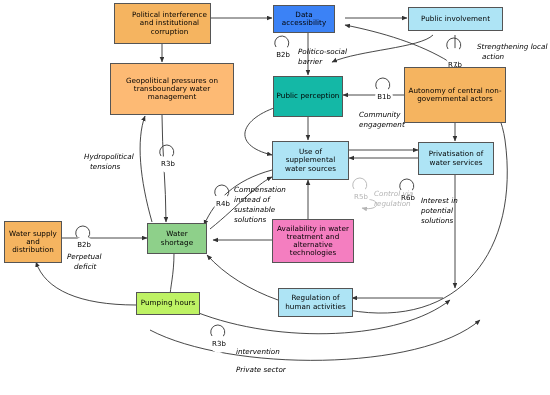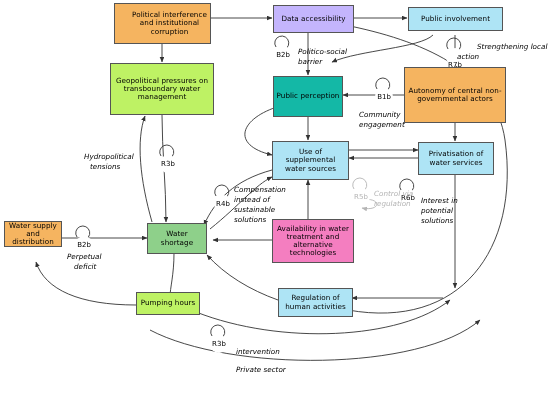--- a/index.html
+++ b/index.html
@@ -152,49 +152,49 @@
       <circle cx="408" cy="198" r="9" fill="#ffffff" stroke="none"></circle>
       <circle cx="84" cy="245" r="9" fill="#ffffff" stroke="none"></circle>
       <circle cx="219" cy="344" r="9" fill="#ffffff" stroke="none"></circle>
     </g>
   </svg>
 
   <div class="node" style="left:114px; top:3px; width:97px; height:41px; background:#f5b460;padding-left:16px;">
     <span>Political interference and institutional corruption</span>
   </div>
 
-  <div class="node" style="left:273px; top:5px; width:81px; height:28px; background:#c4b5fd;">
+  <div class="node" style="left:273px; top:5px; width:62px; height:28px; background:#3b82f6;">
     <span>Data accessibility</span>
   </div>
 
   <div class="node" style="left:408px; top:7px; width:95px; height:24px; background:#aee4f5;">
     <span>Public involvement</span>
   </div>
 
-  <div class="node" style="left:110px; top:63px; width:104px; height:52px; background:#bef264;">
+  <div class="node" style="left:110px; top:63px; width:124px; height:52px; background:#fdba74;">
     <span>Geopolitical pressures on transboundary water management</span>
   </div>
 
   <div class="node" style="left:273px; top:76px; width:70px; height:41px; background:#14b8a6;">
     <span>Public perception</span>
   </div>
 
   <div class="node" style="left:404px; top:67px; width:102px; height:56px; background:#f5b460;">
     <span>Autonomy of central non-governmental actors</span>
   </div>
 
   <div class="node" style="left:272px; top:141px; width:77px; height:39px; background:#aee4f5;">
     <span>Use of supplemental water sources</span>
   </div>
 
   <div class="node" style="left:418px; top:142px; width:76px; height:33px; background:#aee4f5;">
     <span>Privatisation of water services</span>
   </div>
 
-  <div class="node" style="left:4px; top:221px; width:58px; height:26px; background:#f5b460;">
+  <div class="node" style="left:4px; top:221px; width:58px; height:42px; background:#f5b460;">
     <span>Water supply and distribution</span>
   </div>
 
   <div class="node" style="left:147px; top:223px; width:60px; height:31px; background:#8ed08a;">
     <span>Water shortage</span>
   </div>
 
   <div class="node" style="left:272px; top:219px; width:82px; height:44px; background:#f47ec0;">
     <span>Availability in water treatment and alternative technologies</span>
   </div>
@@ -238,21 +238,21 @@
   <div class="loop-label italic" style="left:298px; top:47px;">
     <span>Politico-social</span>
   </div>
   <div class="loop-label italic" style="left:298px; top:57px;">
     <span>barrier</span>
   </div>
 
   <div class="loop-label italic" style="left:477px; top:42px;">
     <span>Strengthening local</span>
   </div>
-  <div class="loop-label italic" style="left:457px; top:52px;">
+  <div class="loop-label italic" style="left:482px; top:52px;">
     <span>action</span>
   </div>
 
   <div class="loop-label italic" style="left:359px; top:110px;">
     <span>Community</span>
   </div>
   <div class="loop-label italic" style="left:359px; top:120px;">
     <span>engagement</span>
   </div>
 

